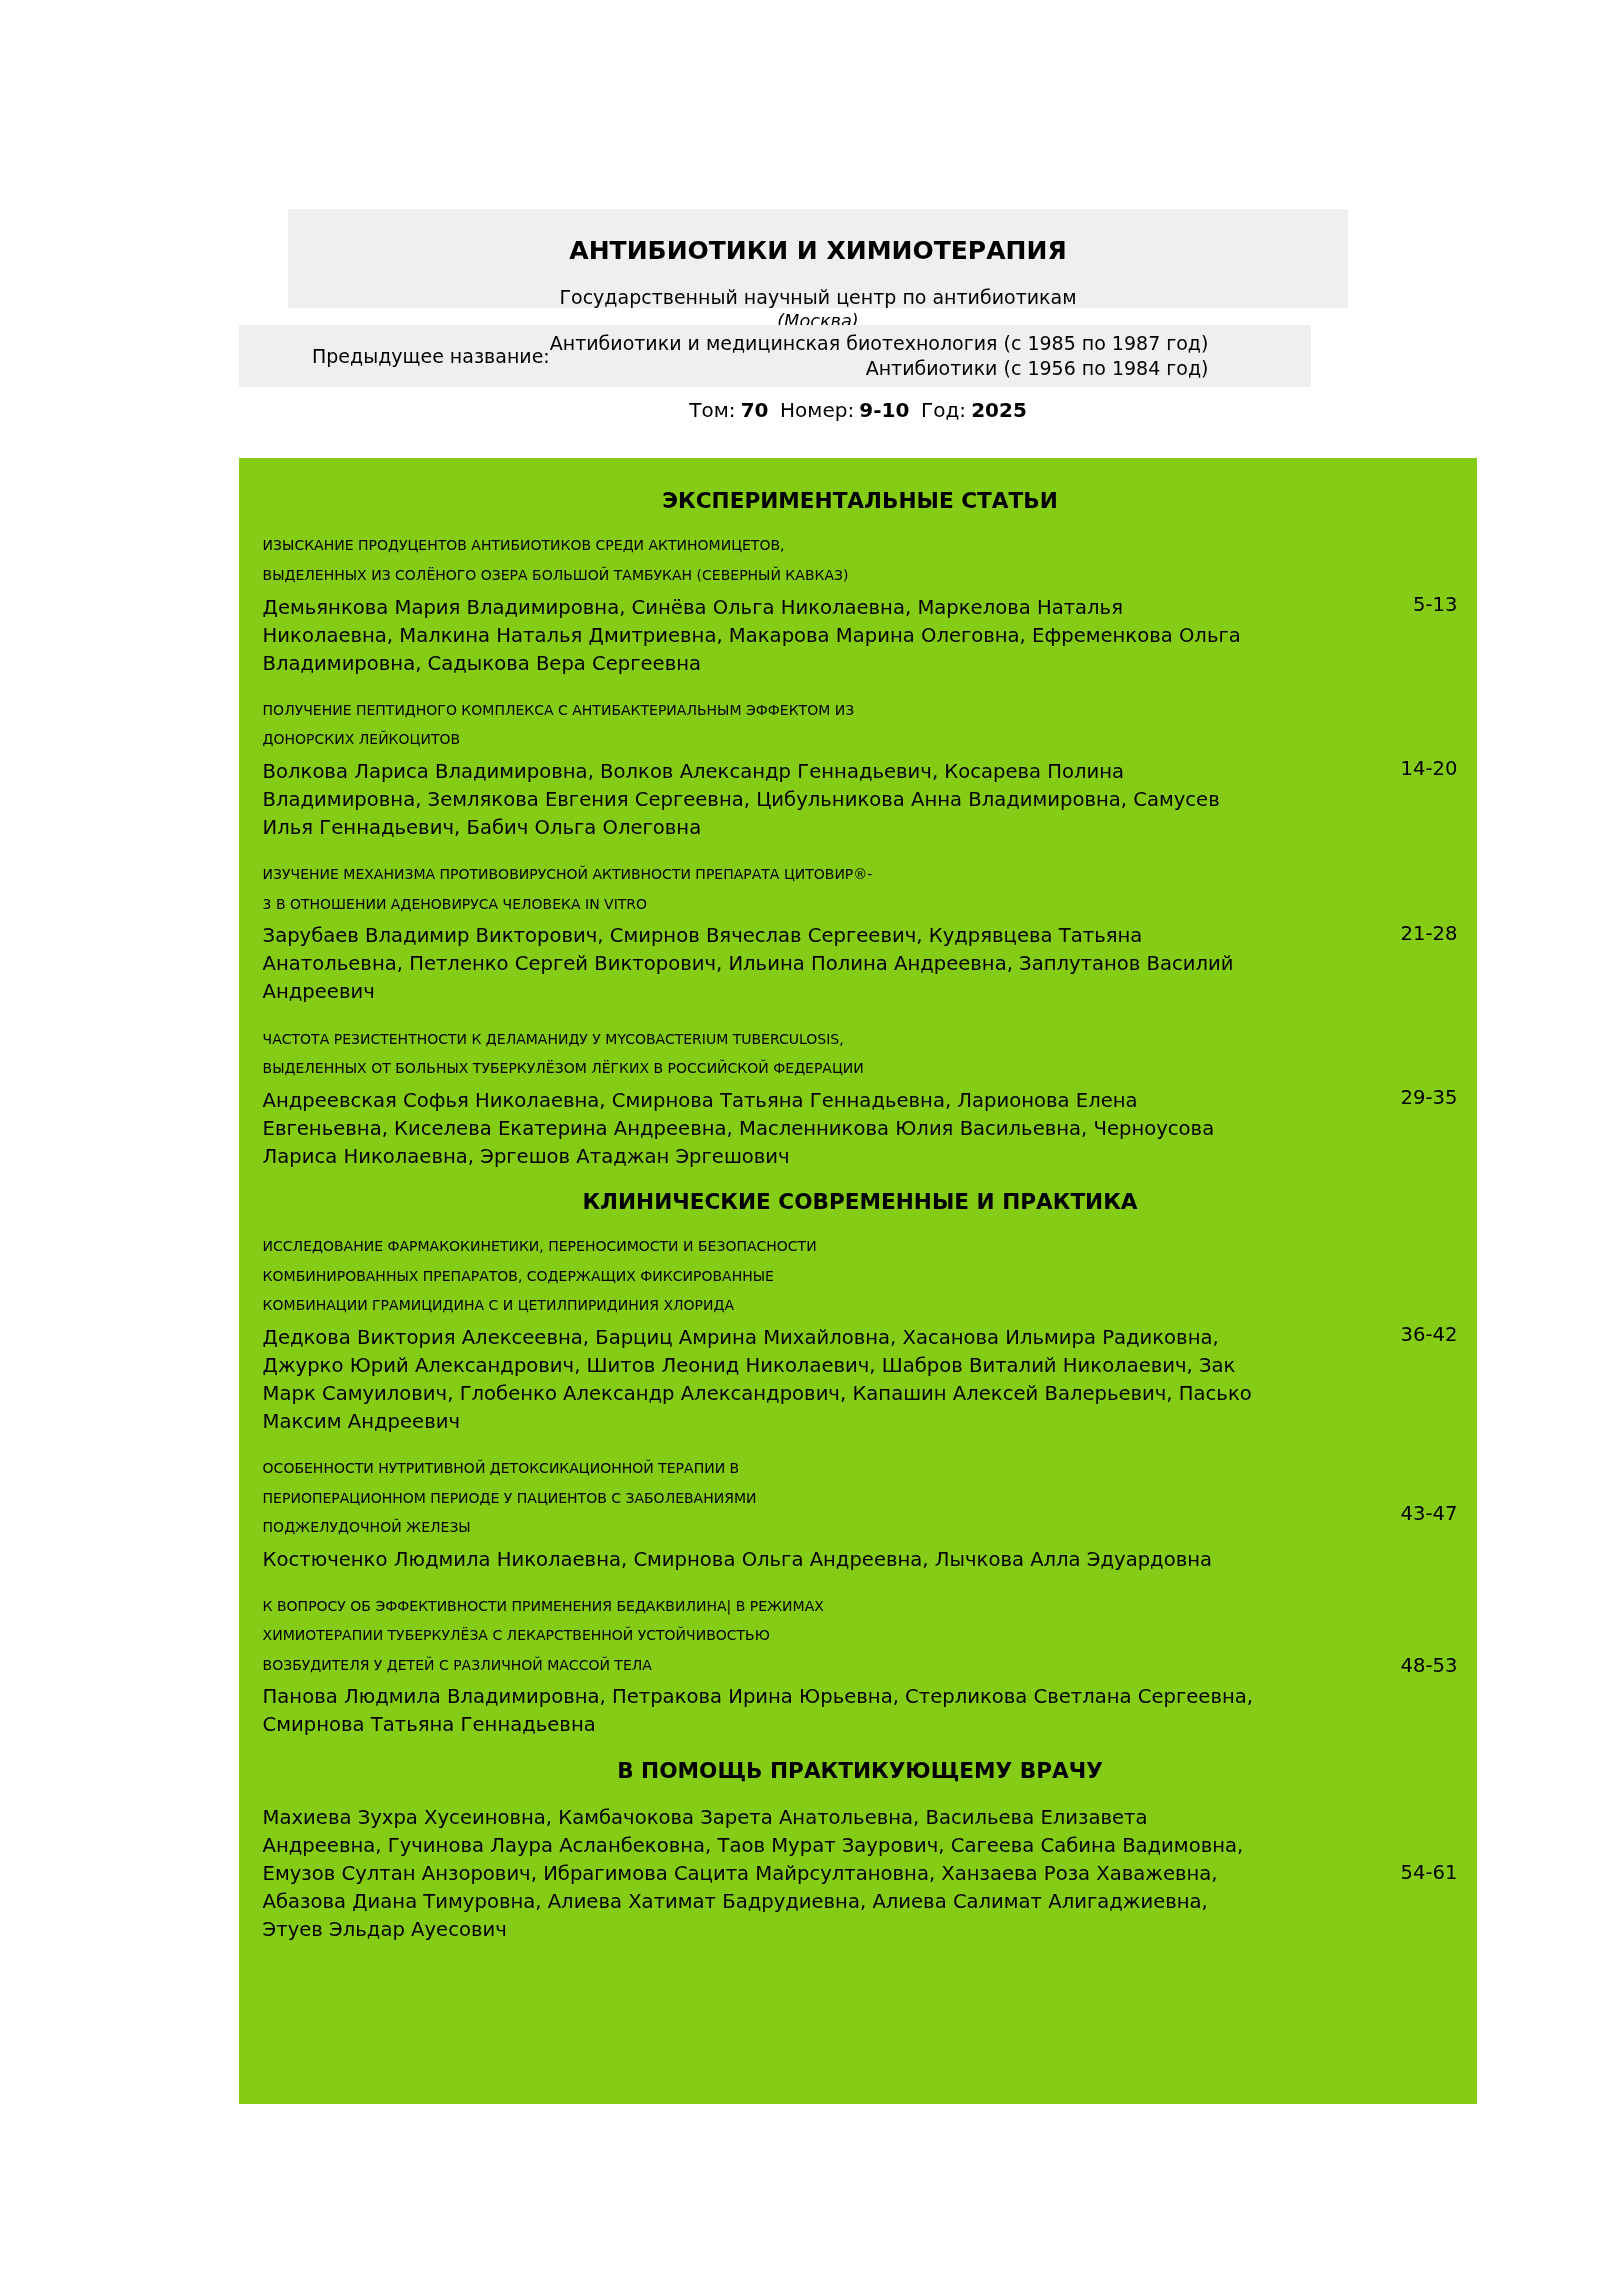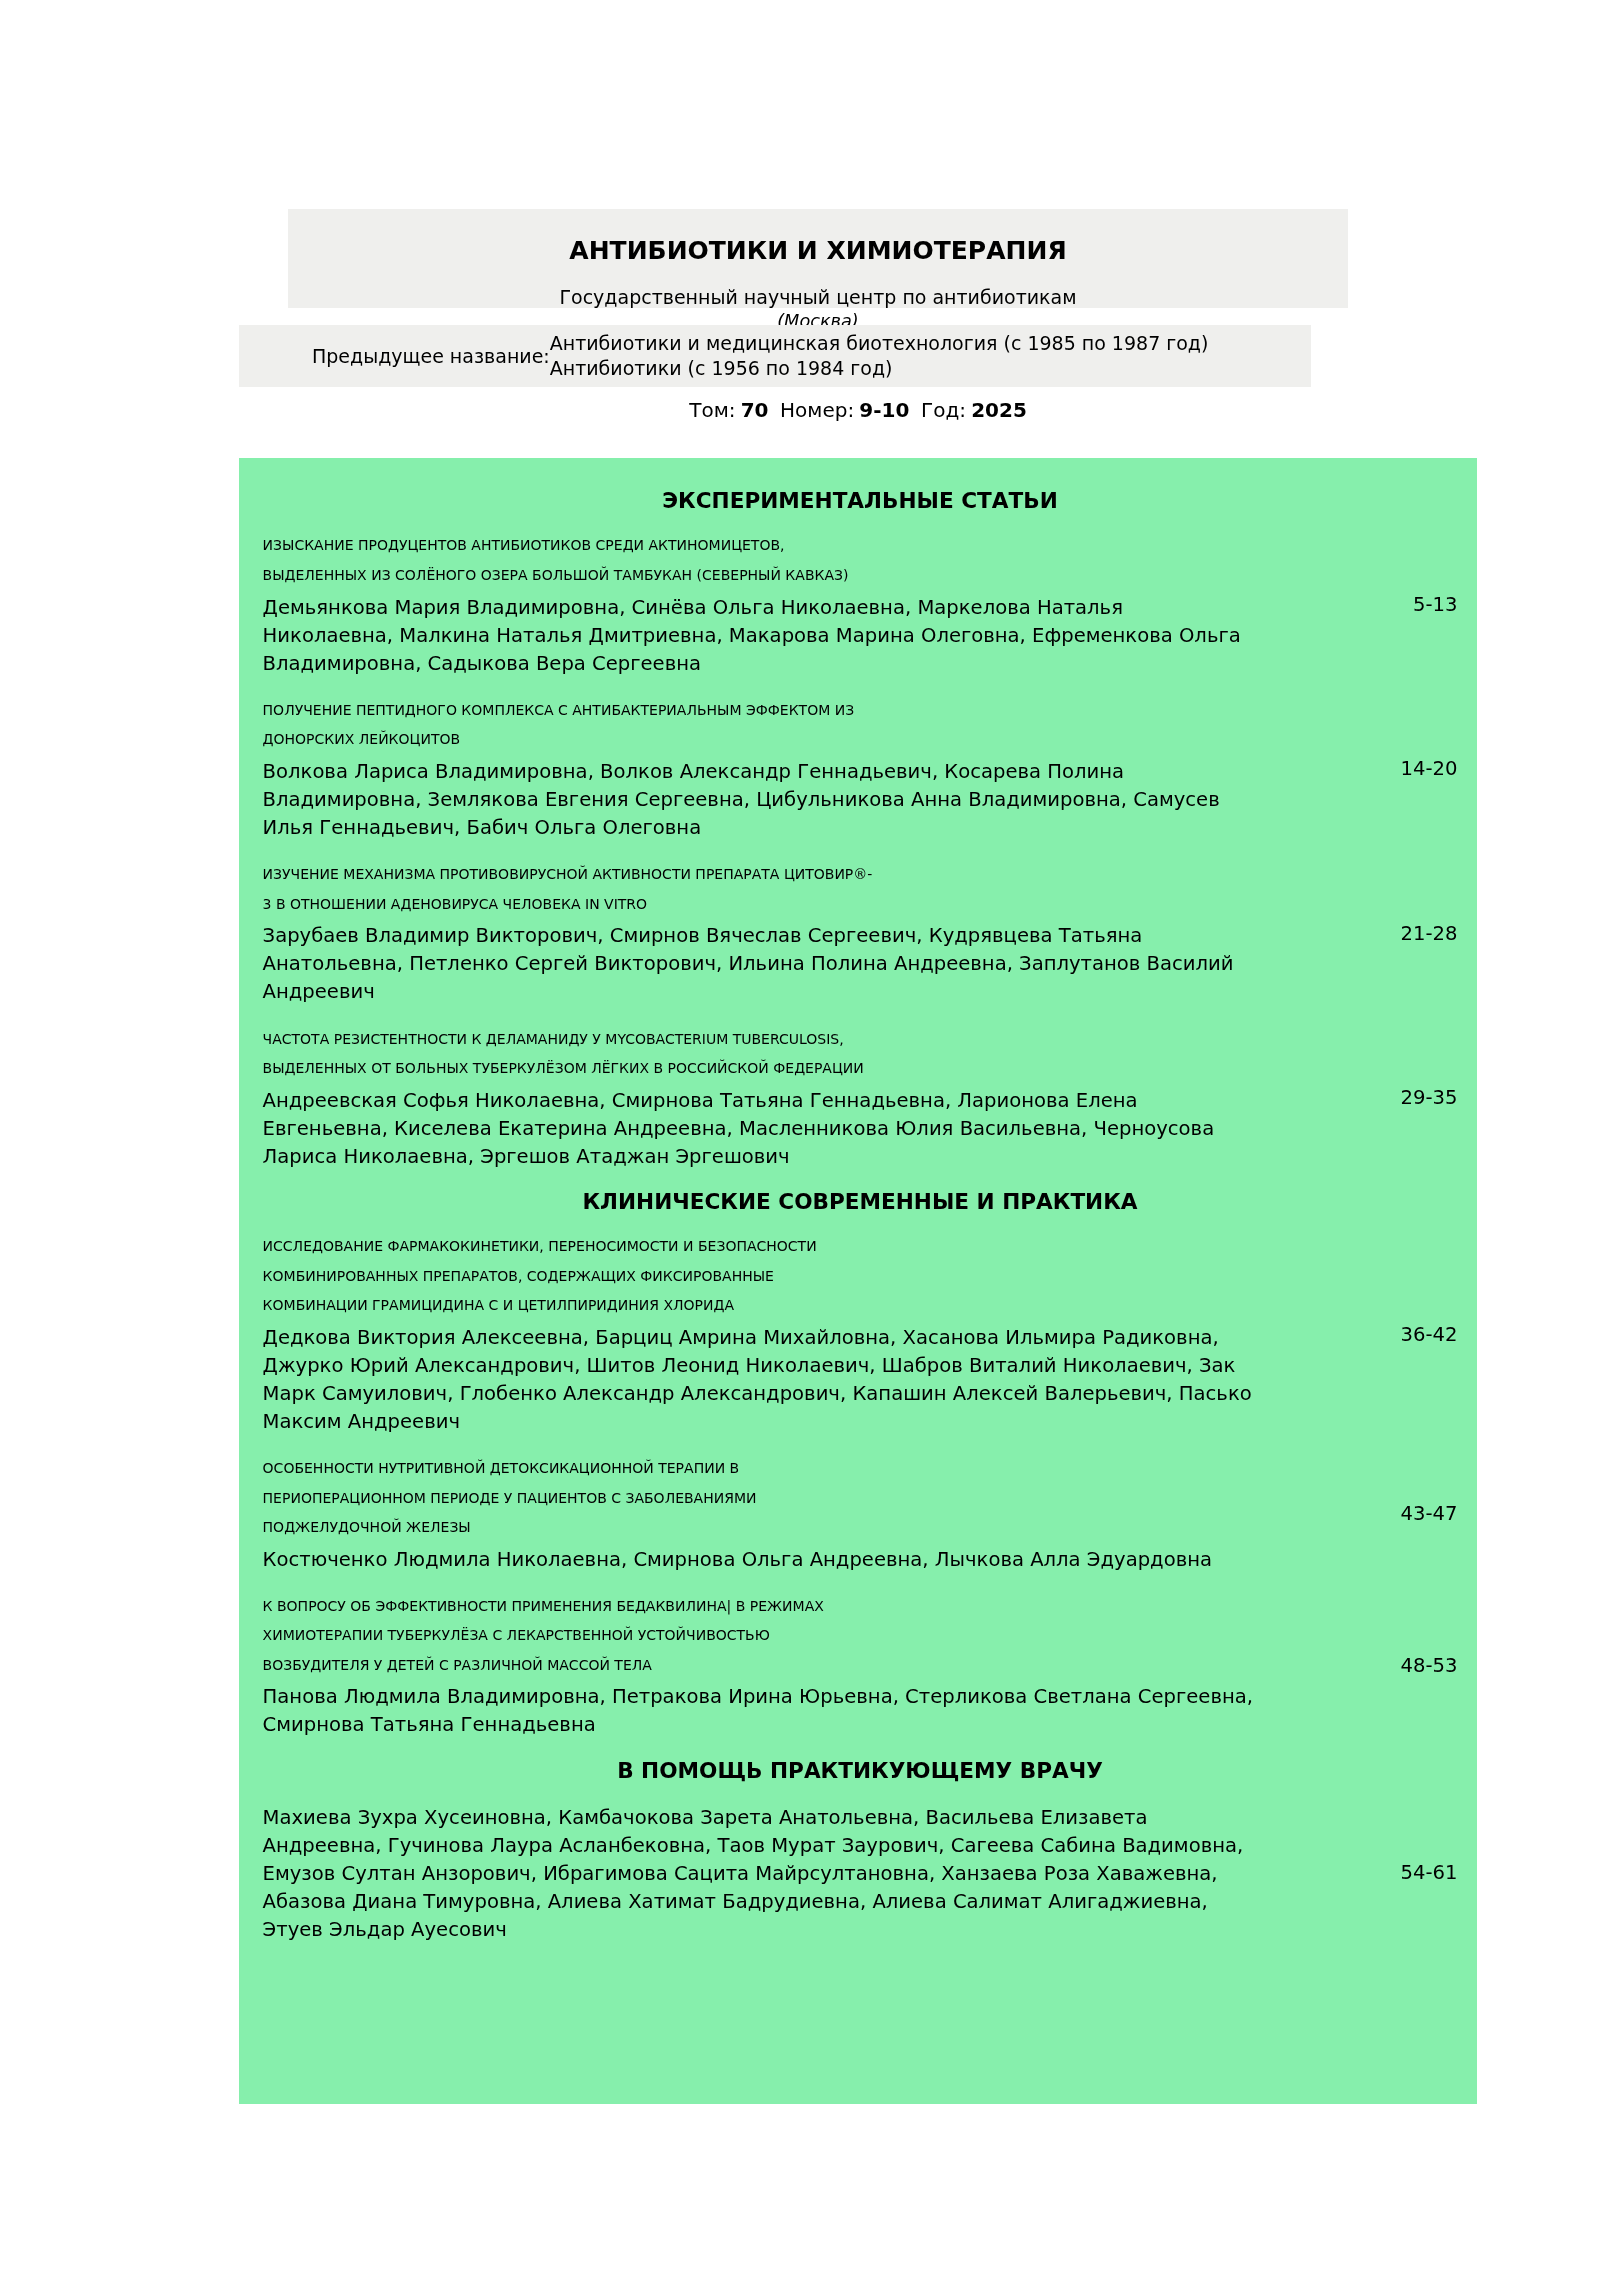--- a/index.html
+++ b/index.html
@@ -26,41 +26,42 @@
   .journal-city { font-size: 17.7px; font-style: italic; line-height: 22px; }
 
   
   .prev-box {
     position: absolute;
     left: 239px; top: 325px;
     width: 1072px; height: 62px;
     background: #efefed;
     display: flex;
     align-items: center;
+    text-align: right;
   }
   .prev-label { margin-left: 73px; font-size: 19px; white-space: nowrap; }
   .prev-names { font-size: 19px; line-height: 25px; }
 
   
   .vol-line {
     position: absolute;
     left: 239px; top: 398px;
     width: 1238px;
     text-align: center;
     font-size: 20px;
   }
   .vol-line .val { font-weight: bold; }
   .vol-line span { margin: 0 2.6px; }
 
   
   .toc {
     position: absolute;
     left: 239px; top: 458px;
     width: 1238px; height: 1646px;
-    background: #86efac;
+    background: #84cc16;
     padding: 19.6px 19.6px 19.6px 23.6px;
     overflow: hidden;
   }
   .section-heading {
     text-align: center;
     font-size: 21.6px;
     font-weight: bold;
     margin: 10.5px 0 18.3px 0;
   }
   .article {

